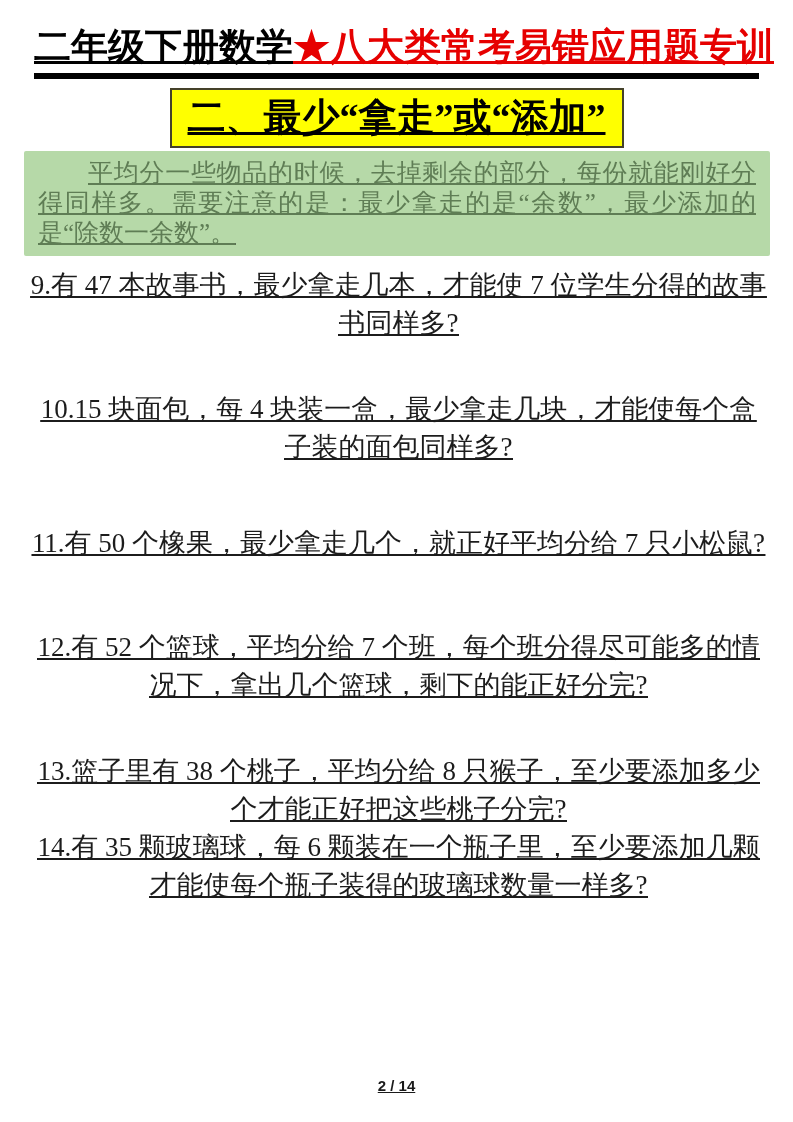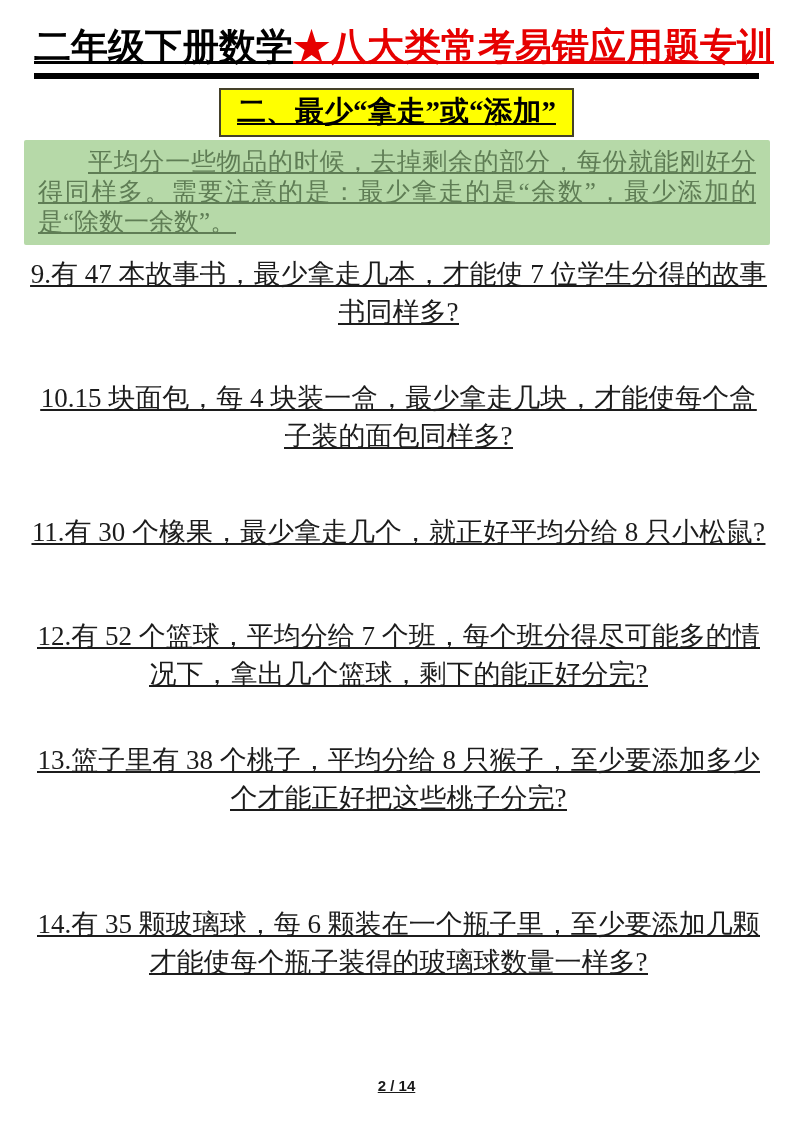--- a/index.html
+++ b/index.html
@@ -35,21 +35,21 @@
     border-bottom: 2px solid #000000;
   }
 
   
   .section-row { text-align: center; margin-top: 9px; }
   .section-badge {
     display: inline-block;
     background: #ffff00;
     border: 2px solid #45412a;
     padding: 2px 16px 3px 16px;
-    font-size: 29px;
+    font-size: 38px;
     font-weight: bold;
     color: #000000;
     white-space: nowrap;
   }
 
   
   .note-box {
     margin: 3px 23px 0 24px;
     background: #b6d9a8;
     border-radius: 2px;
@@ -66,21 +66,21 @@
     margin: 10px 26px 0 30px;
     color: #1c1c1c;
     font-size: 27px;
     line-height: 38px;
   }
   .question { text-align: center; }
   .q-gap-9  { margin-bottom: 48px; }
   .q-gap-10 { margin-bottom: 58px; }
   .q-gap-11 { margin-bottom: 66px; }
   .q-gap-12 { margin-bottom: 48px; }
-  .q-gap-13 { margin-bottom: 88px; }
+  .q-gap-13 { }
 
   
   .page-footer {
     position: absolute;
     left: 0;
     bottom: 28px;
     width: 100%;
     text-align: center;
     font-family: "Liberation Sans", "DejaVu Sans", sans-serif;
     font-size: 15px;
@@ -102,21 +102,21 @@
 
   <div class="section-row">
     <span class="section-badge">二、最少“拿走”或“添加”</span>
   </div>
 
   <div class="note-box">平均分一些物品的时候，去掉剩余的部分，每份就能刚好分得同样多。需要注意的是：最少拿走的是“余数”，最少添加的是“除数一余数”。</div>
 
   <div class="questions">
     <p class="question q-gap-9">9.有 47 本故事书，最少拿走几本，才能使 7 位学生分得的故事书同样多?</p>
     <p class="question q-gap-10">10.15 块面包，每 4 块装一盒，最少拿走几块，才能使每个盒子装的面包同样多?</p>
-    <p class="question q-gap-11">11.有 30 个橡果，最少拿走几个，就正好平均分给 8 只小松鼠?</p>
+    <p class="question q-gap-11">11.有 50 个橡果，最少拿走几个，就正好平均分给 7 只小松鼠?</p>
     <p class="question q-gap-12">12.有 52 个篮球，平均分给 7 个班，每个班分得尽可能多的情况下，拿出几个篮球，剩下的能正好分完?</p>
     <p class="question q-gap-13">13.篮子里有 38 个桃子，平均分给 8 只猴子，至少要添加多少个才能正好把这些桃子分完?</p>
     <p class="question">14.有 35 颗玻璃球，每 6 颗装在一个瓶子里，至少要添加几颗才能使每个瓶子装得的玻璃球数量一样多?</p>
   </div>
 
   <div class="page-footer">2 / 14</div>
 
 </div>
 
 </body></html>

